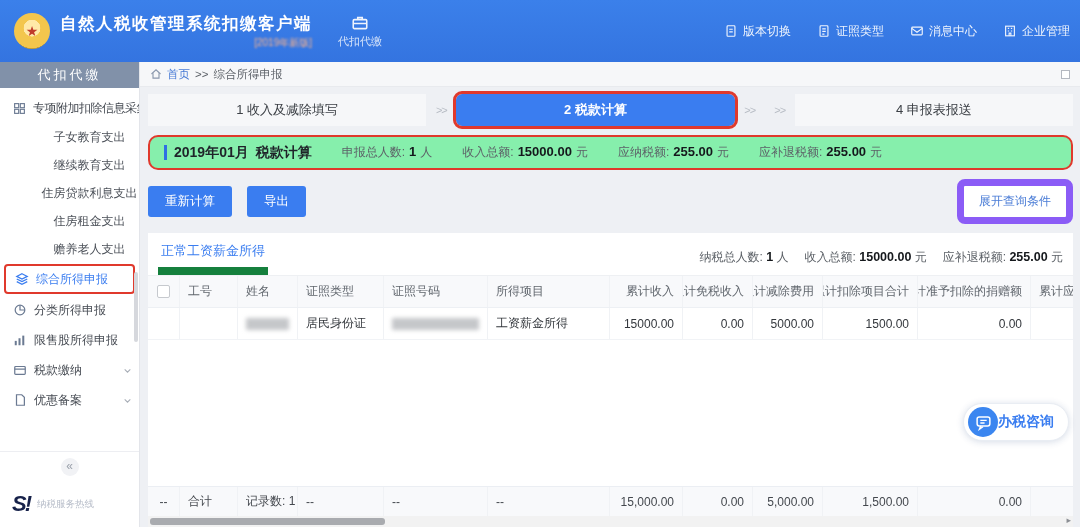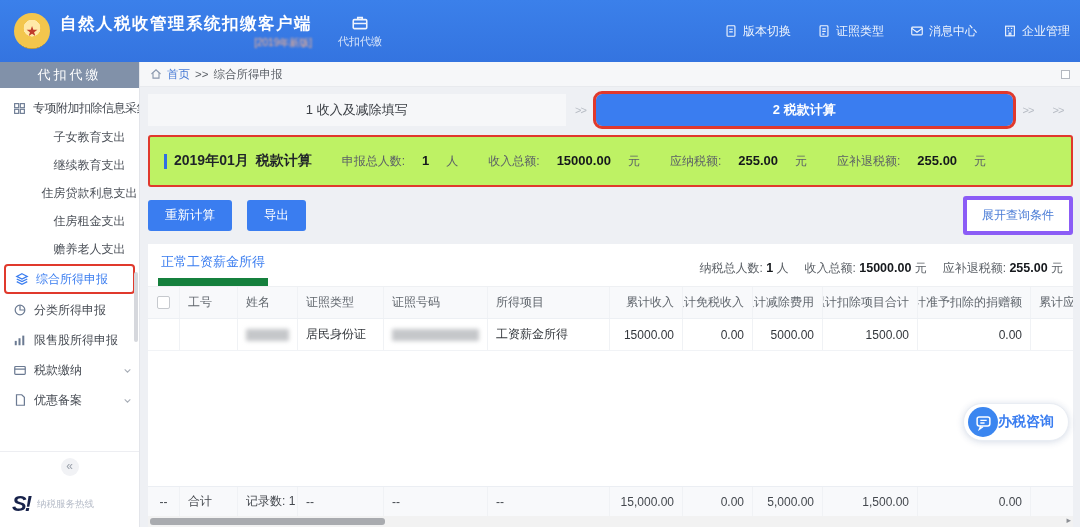--- a/index.html
+++ b/index.html
@@ -45,30 +45,30 @@
 
   .content { flex:1; min-height:0; display:flex; flex-direction:column; padding:5px 7px 0 8px; }
 
   
   .steps { display:flex; align-items:center; margin:2px 0 9px; }
   .step { flex:1; height:32px; background:#f6f7f9; display:flex; align-items:center; justify-content:center; font-size:13px; color:#3c4046; cursor:pointer; }
   .step.active { background:#3a7df0; color:#fff; font-weight:bold; outline:3px solid #e0392c; outline-offset:0px; border-radius:6px; }
   .step-sep { width:30px; text-align:center; color:#b7bcc4; font-size:11px; letter-spacing:-1px; flex:0 0 auto; }
 
   
-  .summary-box { border:2px solid #e0392c; border-radius:3px; background:#bef264; height:52px; display:flex; align-items:center; gap:30px; padding:0 14px; margin-bottom:9px; }
+  .summary-box { border:2px solid #e0392c; border-radius:10px; background:#86efac; height:35px; display:flex; align-items:center; gap:30px; padding:0 14px; margin-bottom:9px; }
   .sum-title { display:flex; align-items:center; gap:7px; font-size:14px; font-weight:bold; color:#1f2329; }
   .sum-bar { width:3px; height:15px; background:#2f6fe4; }
-  .sum-field { font-size:12px; color:#5c6167; display:flex; align-items:baseline; gap:17px; white-space:nowrap; }
+  .sum-field { font-size:12px; color:#5c6167; display:flex; align-items:baseline; gap:4px; white-space:nowrap; }
   .sum-field b { font-size:13px; color:#15181c; }
 
   
   .toolbar { display:flex; gap:15px; align-items:center; margin-bottom:9px; }
   .btn-primary { background:#3a7df0; color:#fff; border:none; border-radius:3px; font-size:12.5px; padding:7px 17px; cursor:pointer; font-family:inherit; }
-  .btn-outline { margin-left:auto; background:#fff; border:4px solid #8b5cf6; color:#4a7cd6; border-radius:3px; font-size:12px; padding:7px 15px; cursor:pointer; font-family:inherit; }
+  .btn-outline { margin-left:auto; background:#fff; border:7px solid #8b5cf6; color:#4a7cd6; border-radius:8px; font-size:12px; padding:7px 15px; cursor:pointer; font-family:inherit; }
 
   
   .card { background:#fff; flex:1; min-height:0; display:flex; flex-direction:column; }
   .card-head { display:flex; align-items:flex-end; justify-content:space-between; border-bottom:1px solid #eef0f3; }
   .income-tab { margin-left:10px; color:#3a7df0; font-size:13px; padding:9px 3px 7px; border-bottom:8px solid #15803d; cursor:pointer; white-space:nowrap; }
   .card-stats { display:flex; gap:16px; padding:0 10px 9px 0; font-size:12px; color:#5c6167; white-space:nowrap; }
   .card-stats b { color:#15181c; font-size:12.5px; }
 
   .table-wrap { flex:1; min-height:0; display:flex; flex-direction:column; overflow:hidden; }
   .t-row { display:flex; flex:0 0 auto; width:1110px; }
@@ -289,20 +289,23 @@
         <div class="steps">
           <div class="step">
               <span>1 收入及减除填写</span>
             </div>
           <div class="step-sep">&gt;&gt;</div>
           <div class="step active">
               <span>2 税款计算</span>
             </div>
           <div class="step-sep">&gt;&gt;</div>
           <div class="step-sep">&gt;&gt;</div>
+          <div class="step">
+              <span>4 申报表报送</span>
+            </div>
         </div>
 
         <div class="summary-box">
           <span class="sum-title">
             <span class="sum-bar"></span>
             <span>2019年01月</span>
             <span>税款计算</span>
           </span>
           <span class="sum-field">
               <span>申报总人数:</span>

